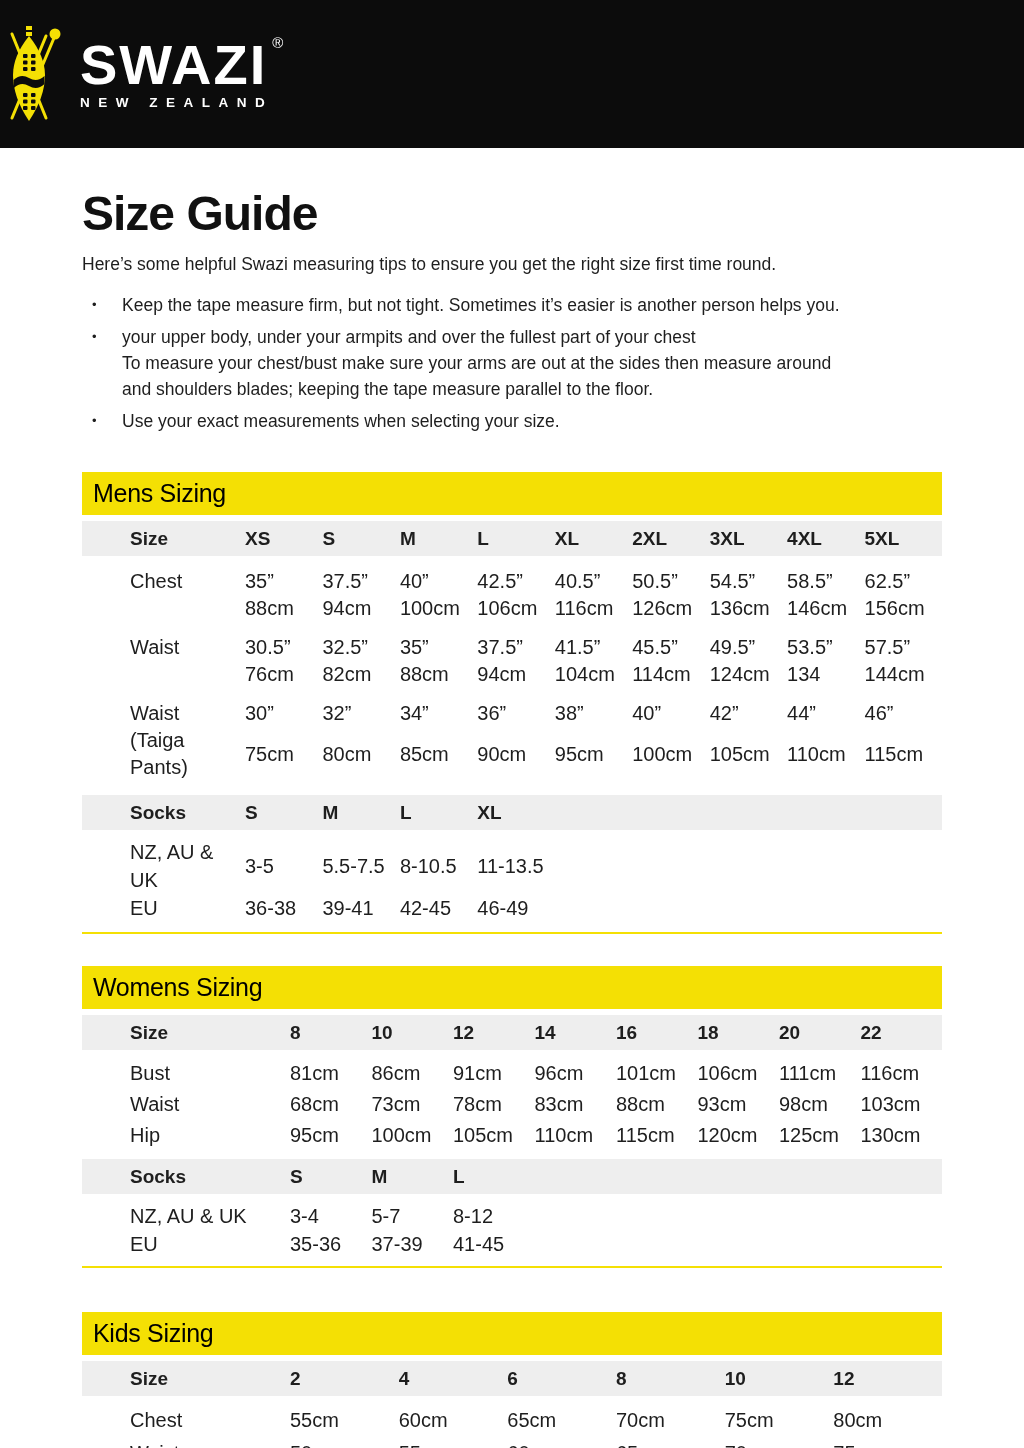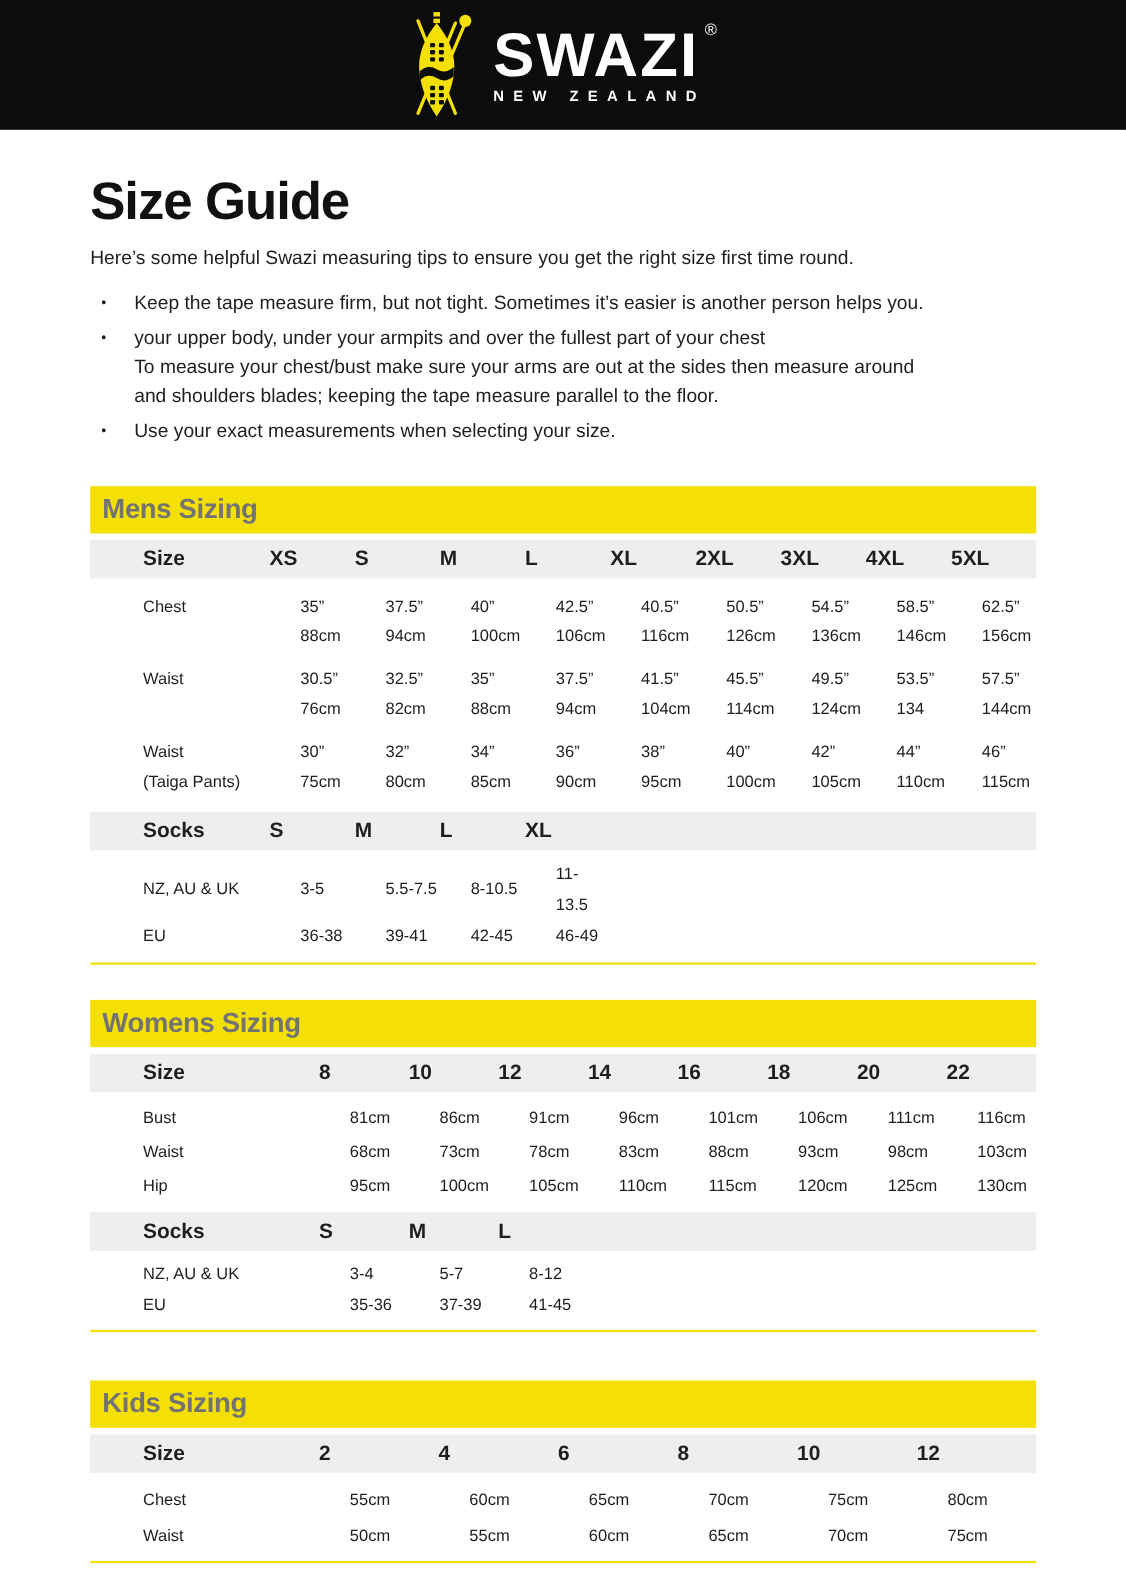--- a/index.html
+++ b/index.html
@@ -13,25 +13,25 @@
   body {
     width: 1024px;
     height: 1448px;
     margin: 0 auto;
     overflow: hidden;
     font-family: "Liberation Sans", "DejaVu Sans", sans-serif;
     color: var(--ink);
   }
   
   .top-bar {
-    height: 118px;
+    height: 148px;
     background: var(--bar-black);
     display: flex;
     align-items: center;
-    justify-content: center;
+    justify-content: flex-start;
     gap: 16px;
   }
   .logo-wrap { display: flex; align-items: center; gap: 14px; }
   .brand-text { display: flex; flex-direction: column; }
   .brand-row { display: flex; align-items: flex-start; }
   .brand-word {
     color: #fff;
     font-size: 56px;
     font-weight: bold;
     letter-spacing: 2px;
@@ -80,41 +80,41 @@
   }
   .tip-text { font-size: 17.5px; line-height: 26px; }
   
   .section-bar {
     height: 43px;
     background: var(--accent);
     display: flex;
     align-items: center;
     padding-left: 11px;
     font-size: 25px;
-    font-weight: bold;
+    font-weight: normal;
     letter-spacing: -0.3px;
-    color: #737373;
+    color: #000000;
   }
   .mt-section { margin-top: 38px; }
   .mt-section-sm { margin-top: 32px; }
   .mt-section-xs { margin-top: 44px; }
   .trow { display: grid; align-items: center; padding-left: 40px; }
   .cols-mens   { grid-template-columns: 123px repeat(9, 1fr); }
   .cols-womens { grid-template-columns: 168px repeat(8, 1fr); }
   .cols-kids   { grid-template-columns: 168px repeat(6, 1fr); }
   .trow > span:first-child { padding-left: 8px; }
   .thead {
     margin-top: 6px;
     background: var(--row-gray);
     height: 35px;
     font-weight: bold;
     font-size: 19px;
   }
   .thead-mid { margin-top: 14px; }
-  .tline { font-size: 15px; line-height: 27px; gap: 28px; }
+  .tline { font-size: 20px; line-height: 27px; }
   .tgroup { margin-top: 12px; }
   .tgroup-first { margin-top: 12px; }
   .single-lines { padding-top: 8px; }
   .lh31 .tline { line-height: 31px; }
   .lh28 .tline { line-height: 28px; }
   .lh33 .tline { line-height: 33px; }
   .yellow-rule { height: 2px; background: var(--accent); }
   .rule-m1 { margin-top: 10px; }
   .rule-m2 { margin-top: 8px; }
   .rule-m3 { margin-top: 6px; }

